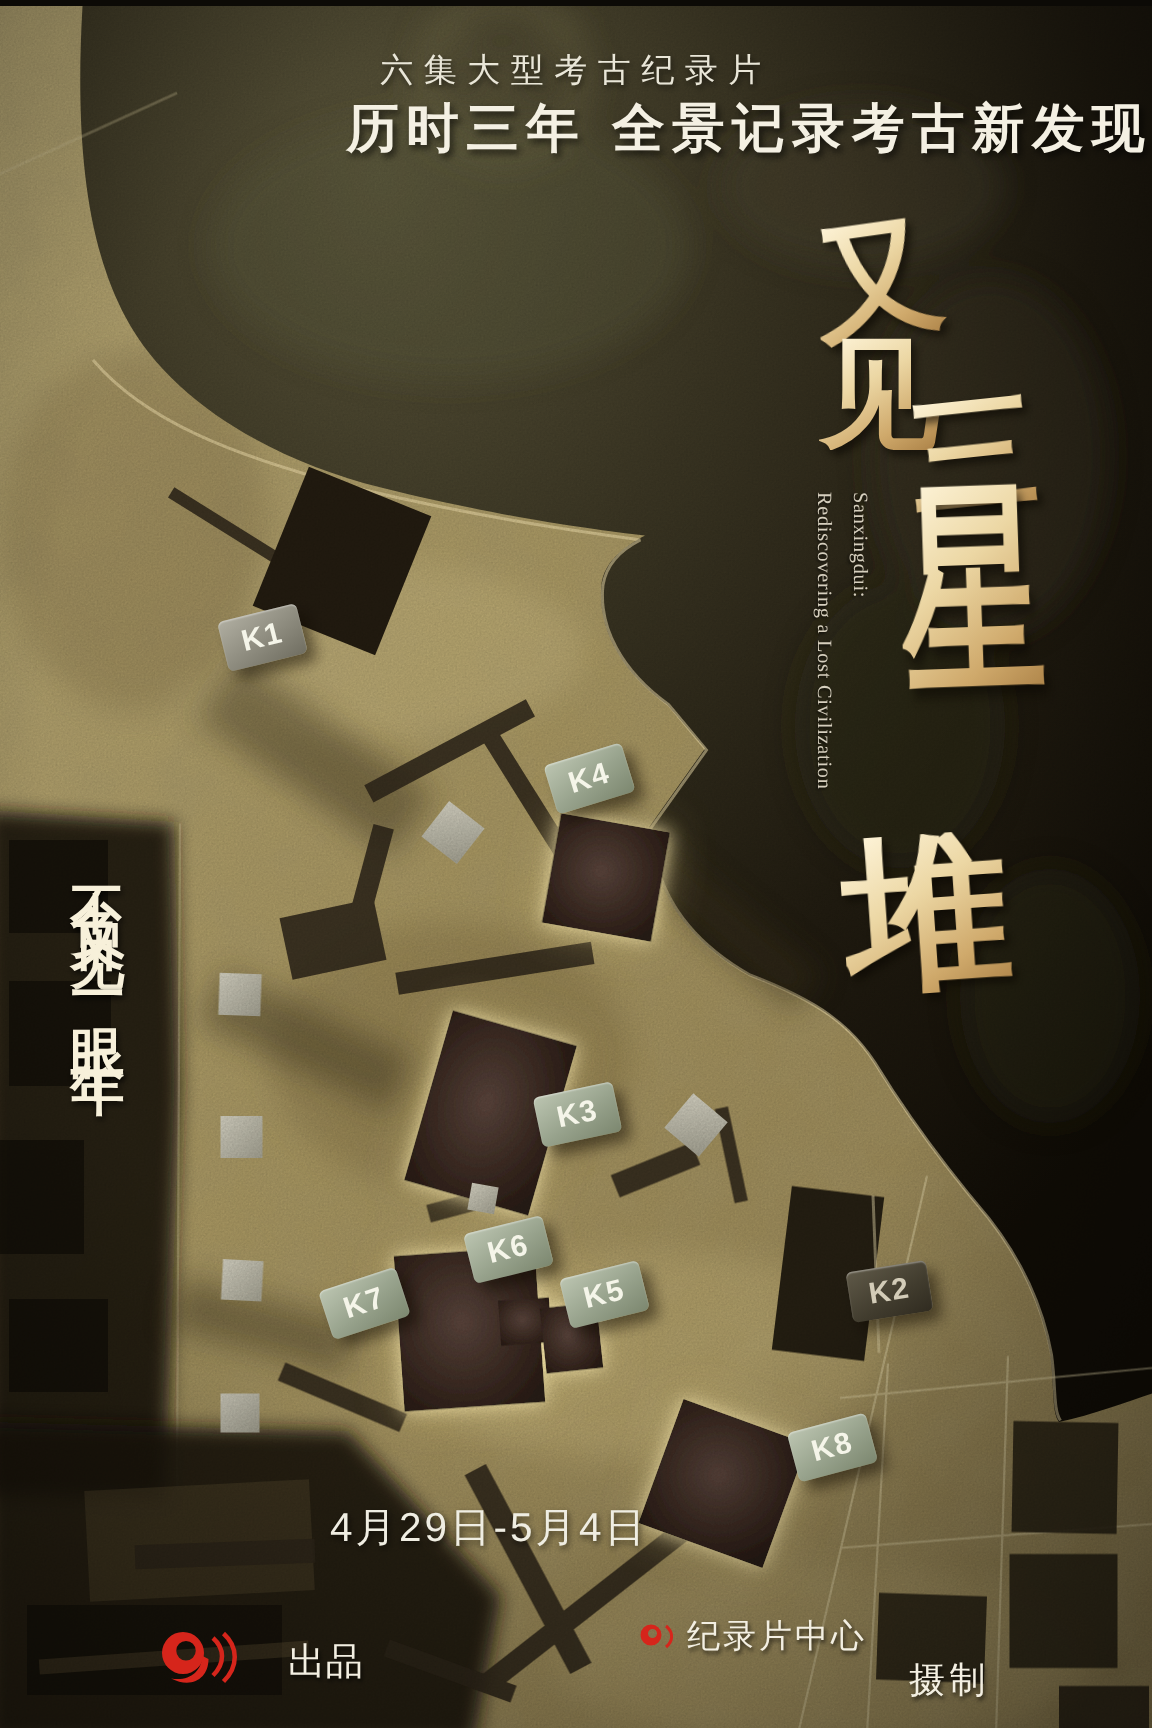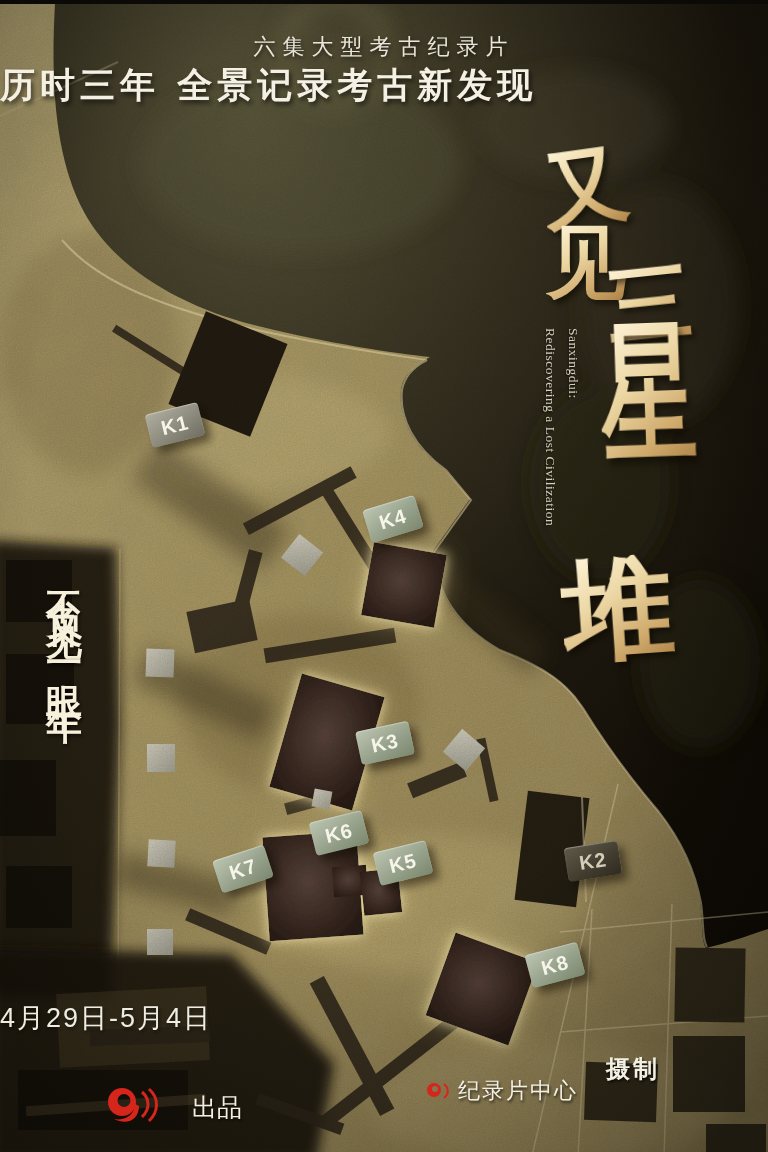--- a/index.html
+++ b/index.html
@@ -3,21 +3,21 @@
 <meta charset="utf-8">
 <style>
   html,body{margin:0;padding:0;background:#0c0a06;}
   .poster{position:relative;width:768px;height:1152px;margin:4px auto;overflow:hidden;
           background:#9c8c5e;font-family:"Liberation Sans",sans-serif;}
   .poster svg.map{position:absolute;left:0;top:0;}
   .abs{position:absolute;}
   
   .series-tag{left:0;top:28px;width:768px;text-align:center;color:#e9e6d8;
       font-size:22px;letter-spacing:7px;text-shadow:1px 2px 4px rgba(0,0,0,.6);}
-  .slogan{left:0;top:58px;width:768px;text-align:left;color:#f4f0e3;
+  .slogan{left:0;top:58px;width:768px;text-align:right;color:#f4f0e3;
       font-family:"DejaVu Serif",serif;font-weight:bold;font-size:35px;letter-spacing:5px;
       text-shadow:2px 3px 5px rgba(0,0,0,.65);}
   
   .gold-char{position:absolute;font-family:"DejaVu Serif",serif;font-weight:bold;line-height:.95;
       color:#e8d2a0;background:linear-gradient(150deg,#fdf3d7 5%,#ecd7a4 40%,#cfa96b 75%,#ab8146 100%);
       -webkit-background-clip:text;background-clip:text;-webkit-text-fill-color:transparent;
       filter:drop-shadow(3px 4px 3px rgba(10,8,2,.65));}
   .title-en{left:538px;top:324px;height:270px;writing-mode:vertical-rl;text-orientation:sideways;
       color:#d6cfbe;font-family:"Liberation Serif",serif;font-size:13.5px;line-height:1.75;
       letter-spacing:.5px;text-shadow:1px 1px 2px rgba(0,0,0,.7);}
@@ -28,39 +28,39 @@
   .left-slogan .gap{display:inline-block;height:34px;}
   
   .plate{position:absolute;width:54px;height:34px;border-radius:4px;display:flex;
       align-items:center;justify-content:center;font-weight:bold;font-size:20px;
       letter-spacing:1px;color:#f5f5e9;
       box-shadow:5px 7px 9px rgba(15,10,2,.5), inset 0 1px 1px rgba(255,255,255,.35);}
   .plate.sage{background:linear-gradient(155deg,#bcc5b1,#97a28c 55%,#7c876f);}
   .plate.gray{background:linear-gradient(155deg,#b0aea1,#8d8b7e 55%,#706e61);}
   .plate.dark{background:linear-gradient(155deg,#5f5948,#413c2e 60%,#302b20);color:#d3ccb8;}
   
-  .dates{left:0;top:996px;width:652px;color:#efede2;font-size:27px;
+  .dates{left:0;top:996px;width:652px;text-align:center;color:#efede2;font-size:27px;
       letter-spacing:2px;text-shadow:1px 2px 4px rgba(0,0,0,.6);}
   .channels{left:0;top:1032px;width:768px;text-align:center;color:#efede2;font-size:27px;
       letter-spacing:1px;text-shadow:1px 2px 4px rgba(0,0,0,.6);}
   .channels .sp-s{display:inline-block;width:18px;}
   .channels .sp-l{display:inline-block;width:46px;}
   
   .producer-row{left:106px;top:1082px;display:flex;align-items:center;gap:12px;}
   .producer-name{font-family:"DejaVu Serif",serif;font-weight:bold;font-size:25px;color:#f3efe2;
       letter-spacing:2px;text-shadow:1px 2px 3px rgba(0,0,0,.7);}
   .producer-role{font-weight:normal;font-size:25px;color:#f3efe2;margin-left:12px;
       text-shadow:1px 2px 3px rgba(0,0,0,.7);}
   .studio-block{left:426px;top:1072px;width:250px;}
   .studio-top{display:flex;align-items:center;gap:6px;}
   .studio-name{font-weight:normal;font-size:22px;color:#f3efe2;letter-spacing:2px;
       text-shadow:1px 2px 3px rgba(0,0,0,.7);}
   .studio-sub{margin-top:2px;margin-left:4px;font-size:14.5px;color:#e6e1d2;letter-spacing:.5px;
       text-shadow:1px 1px 2px rgba(0,0,0,.7);}
-  .studio-role{position:absolute;left:606px;top:1049px;font-weight:bold;font-size:24px;
+  .studio-role{position:absolute;left:606px;top:1100px;font-weight:normal;font-size:24px;
       color:#f3efe2;letter-spacing:3px;text-shadow:1px 2px 3px rgba(0,0,0,.7);}
 </style>
 </head>
 <body>
 
 <div class="poster">
 
   <svg class="map" width="768" height="1152" viewBox="0 0 768 1152">
     <defs>
       <linearGradient id="tanG" x1="0" y1="0" x2="1" y2="1">

